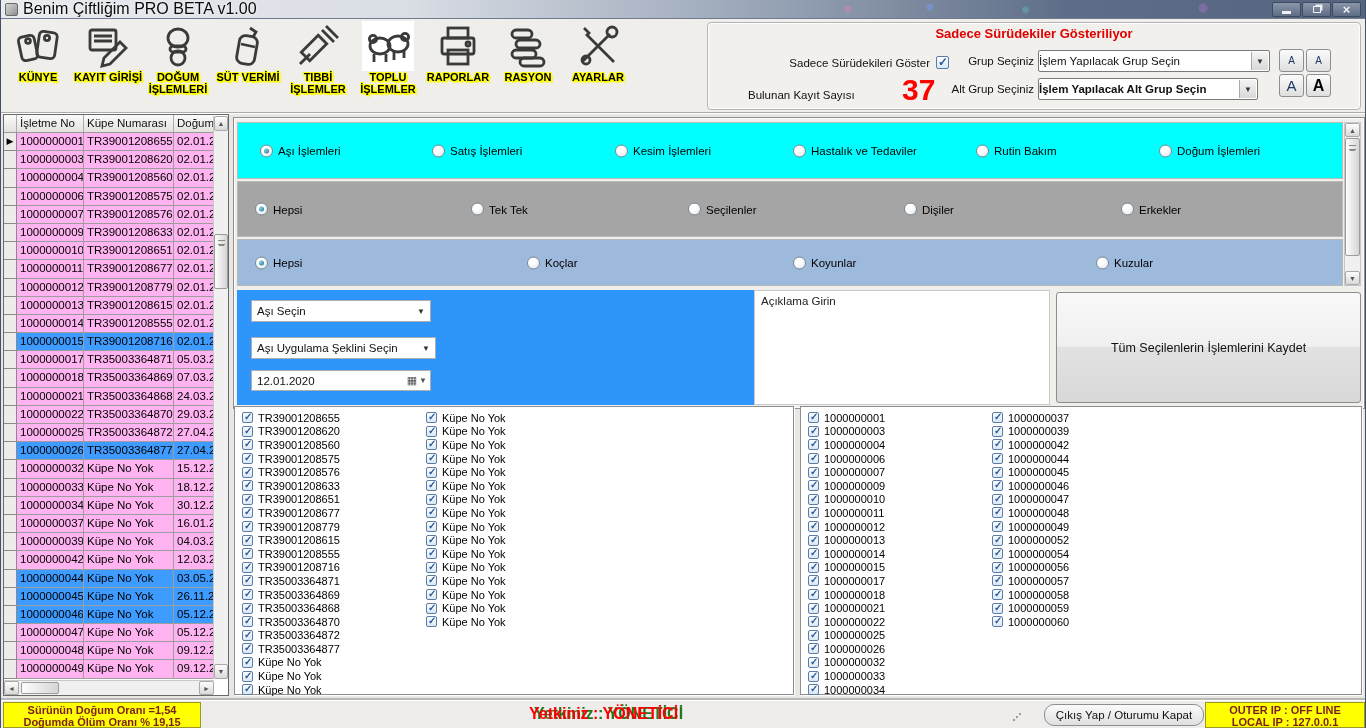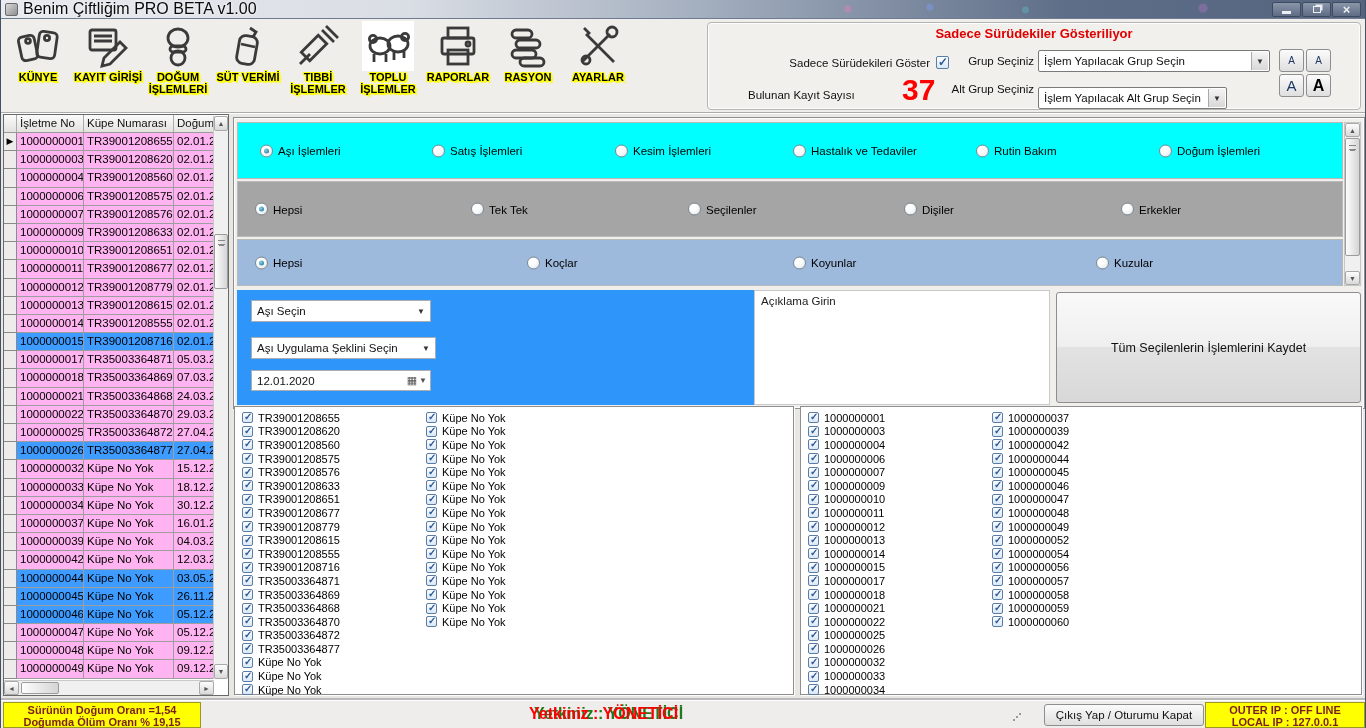--- a/index.html
+++ b/index.html
@@ -47,21 +47,21 @@
   .filter-box{position:absolute;left:706px;top:3px;width:654px;height:88px;
     border:1px solid #B5B5B5;border-radius:4px;background:#F1F0EC;box-shadow:inset 0 0 0 1px #FDFDFD;}
   .filter-title{position:absolute;left:0;top:3px;width:100%;text-align:center;
     color:#E00000;font-weight:bold;font-size:13px;}
   .lbl{position:absolute;font-size:11.5px;color:#111;}
   .chk{display:inline-block;width:13px;height:13px;border:1px solid #5A7DA5;border-radius:2px;
     background:linear-gradient(#FDFEFF,#D9E7F5);position:relative;vertical-align:middle;}
   .chk::before{content:"✓";position:absolute;left:1px;top:-2px;font-size:12px;font-weight:bold;color:#2B579A;}
   .big-count{position:absolute;font-size:30px;font-weight:bold;color:#FF0000;}
   .combo{position:absolute;height:22px;background:#FFF;border:1px solid #7A7A7A;border-radius:2px;
-    font-size:11.5px;display:flex;align-items:center;padding-left:5px;color:#111;cursor:pointer;}
+    font-size:11.5px;display:flex;align-items:center;padding-left:0;color:#111;cursor:pointer;}
   .combo .arrowbox{position:absolute;right:1px;top:1px;bottom:1px;width:17px;border-left:1px solid #A9A9A9;
     background:linear-gradient(#F4F4F4,#D8D8D8);display:flex;align-items:center;justify-content:center;
     font-size:8px;color:#333;border-radius:0 1px 1px 0;}
   .a-btn{position:absolute;width:25px;height:23px;border:1px solid #8E8E8E;border-radius:3px;
     background:linear-gradient(#FBFBFB,#DFDFDF);display:flex;align-items:center;justify-content:center;
     color:#1F3864;cursor:pointer;}
 
   
   .grid{position:absolute;left:2px;top:114px;width:226px;height:582px;background:#FFF;
     border:1px solid #696969;}
@@ -129,21 +129,21 @@
   .sb-yellow{background:#FFFF00;border:1px solid #9A9A20;color:#7A1F1F;font-weight:bold;
     font-size:11px;line-height:12px;text-align:center;position:absolute;}
   .sb-left{left:2px;top:1px;width:198px;height:26px;padding-top:1px;}
   .sb-role{position:absolute;left:528px;top:4px;font-size:16px;font-weight:bold;color:#FF0000;
     text-shadow:5px 0 0 #1F7A1F;}
   .sb-grip{position:absolute;left:1012px;top:12px;width:8px;height:8px;
     background:radial-gradient(circle at 1px 7px,#9a9a9a 1px,transparent 1.4px),
                radial-gradient(circle at 4px 4px,#9a9a9a 1px,transparent 1.4px),
                radial-gradient(circle at 7px 1px,#9a9a9a 1px,transparent 1.4px);}
   .sb-logout{position:absolute;left:1043px;top:3px;width:160px;height:22px;border:1px solid #8E8E8E;
-    border-radius:3px;background:linear-gradient(#FBFBFB,#DFDFDF);font-size:11.5px;color:#111;
+    border-radius:10px;background:linear-gradient(#FBFBFB,#DFDFDF);font-size:11.5px;color:#111;
     display:flex;align-items:center;justify-content:center;cursor:pointer;}
   .sb-ip{right:2px;left:auto;top:1px;width:160px;height:26px;padding-top:1px;position:absolute;}
 </style>
 </head>
 <body>
 
 <div class="titlebar">
   <div class="app-icon"></div>
   <div class="title-text">Benim Çiftliğim PRO BETA v1.00</div>
   <div class="win-btns">
@@ -266,21 +266,21 @@
     <span class="chk" style="position:absolute;left:228px;top:33px;"></span>
     <div class="lbl" style="left:40px;top:66px;width:140px;">Bulunan Kayıt Sayısı</div>
     <div class="big-count" style="left:194px;top:50px;">37</div>
 
     <div class="lbl" style="left:230px;top:32px;width:96px;text-align:right;">Grup Seçiniz</div>
     <div class="combo" style="left:330px;top:27px;width:232px;">
       <span>İşlem Yapılacak Grup Seçin</span>
       <span class="arrowbox">▼</span>
     </div>
     <div class="lbl" style="left:216px;top:60px;width:110px;text-align:right;">Alt Grup Seçiniz</div>
-    <div class="combo" style="left:330px;top:64px;width:189px;">
+    <div class="combo" style="left:330px;top:55px;width:220px;font-weight:bold;">
       <span>İşlem Yapılacak Alt Grup Seçin</span>
       <span class="arrowbox">▼</span>
     </div>
 
     <div class="a-btn" style="left:571px;top:26px;font-size:10px;">A</div>
     <div class="a-btn" style="left:598px;top:26px;font-size:10px;">A</div>
     <div class="a-btn" style="left:571px;top:51px;font-size:15px;">A</div>
     <div class="a-btn" style="left:598px;top:51px;font-size:16px;font-weight:bold;color:#000;">A</div>
   </div>
 </div>

